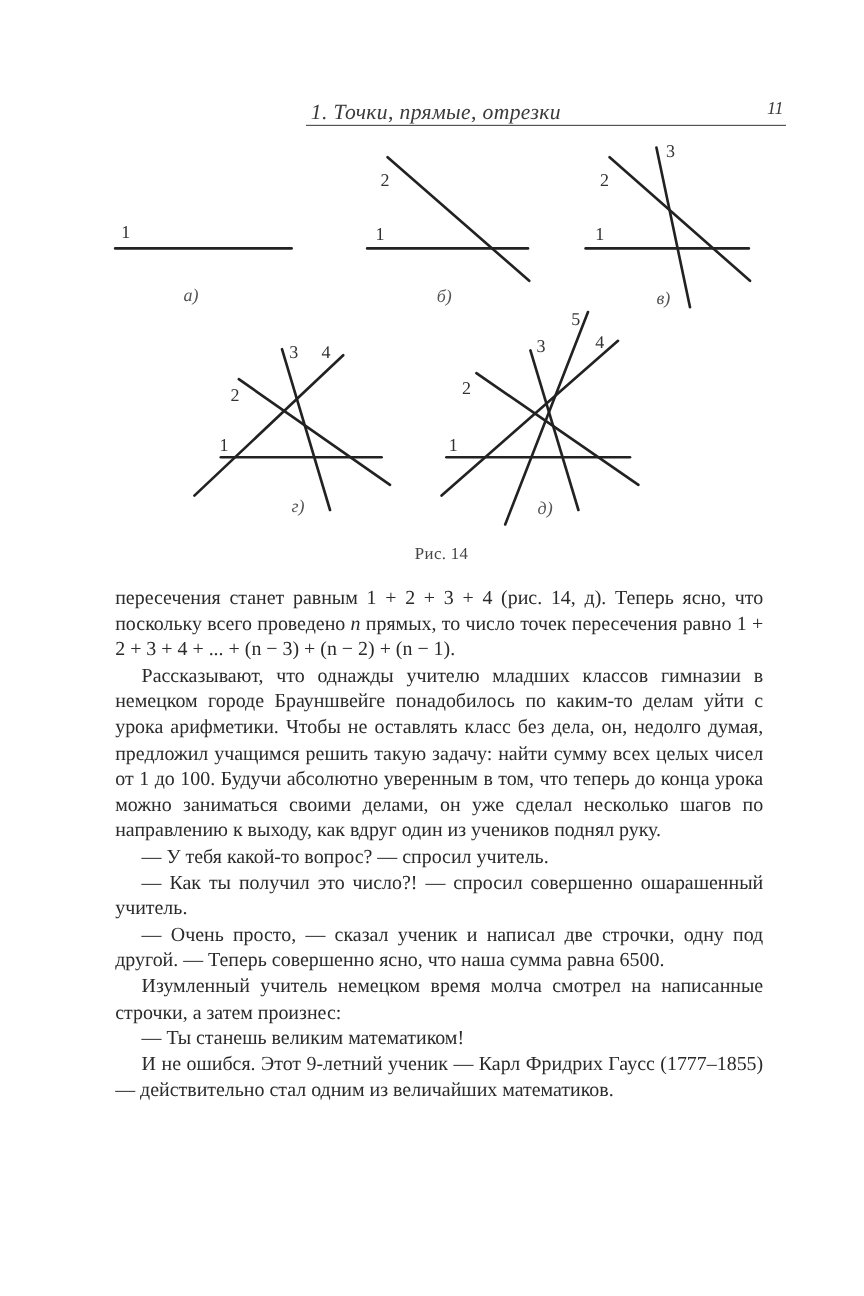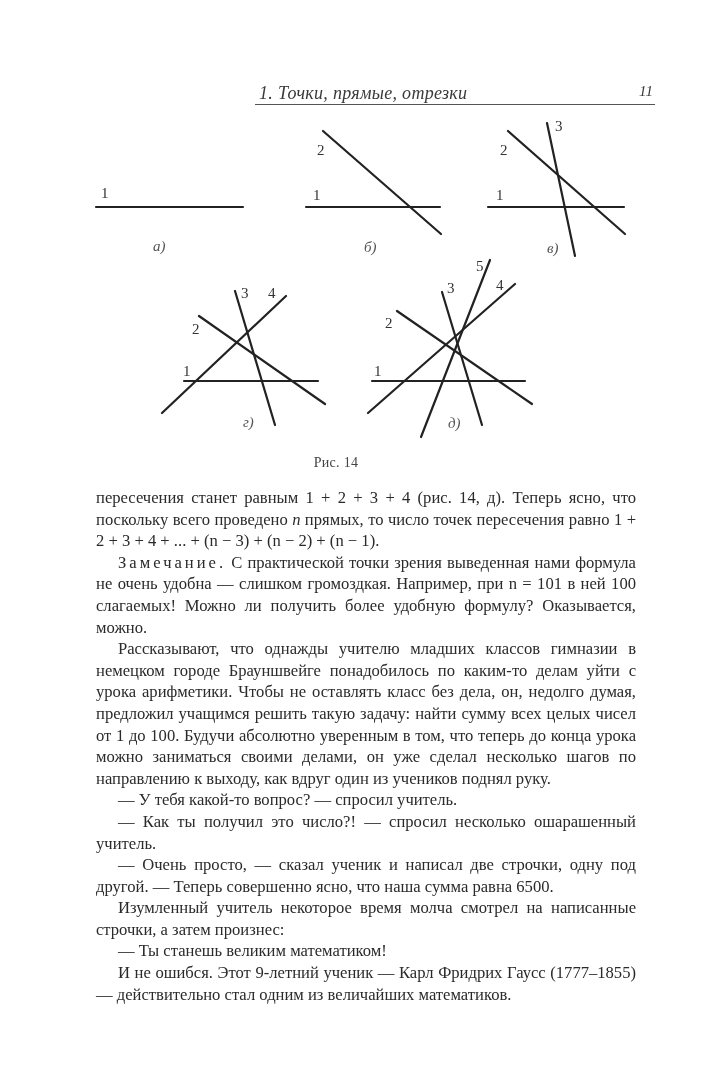--- a/index.html
+++ b/index.html
@@ -8,21 +8,21 @@
     .header { position: absolute; left: 255px; top: 82px; width: 400px; height: 22px;
               border-bottom: 1px solid #555; }
     .running-title { position: absolute; left: 4px; top: 1px; font-style: italic; font-size: 18px;
                      color: #3a3a3a; letter-spacing: 0.3px; }
     .page-number { position: absolute; right: 2px; top: 1px; font-size: 15px; color: #3a3a3a; font-style: italic; }
     svg.figure { position: absolute; left: 0; top: 0; }
     svg.figure line { stroke: #222; stroke-width: 2.2; stroke-linecap: round; }
     svg.figure text.num { font-family: "Liberation Serif", serif; font-size: 15px; fill: #333; }
     svg.figure text.sub { font-family: "Liberation Serif", serif; font-size: 15px; font-style: italic; fill: #555; }
     .caption { position: absolute; left: 0; width: 672px; top: 455px; text-align: center;
-               font-size: 14px; color: #444; letter-spacing: 0.3px; }
+               font-size: 14px; color: #444; letter-spacing: 0.3px; padding-left: 32px; }
     .body-text { position: absolute; left: 96px; top: 487px; width: 540px;
                  font-size: 16.6px; line-height: 21.6px; text-align: justify; color: #2a2a2a; }
     .body-text p { margin: 0; text-indent: 22px; }
     .body-text p.noindent { text-indent: 0; }
     .spaced { letter-spacing: 3px; }
     .m { font-style: italic; }
   </style>
 </head>
 <body>
 
@@ -81,21 +81,20 @@
     <text class="num" x="496" y="290">4</text>
     <text class="num" x="476" y="271">5</text>
     <text class="sub" x="448" y="428">д)</text>
   </g>
 </svg>
 
 <div class="caption">Рис. 14</div>
 
 <div class="body-text">
   <p class="noindent"><span>пересечения станет равным 1 + 2 + 3 + 4 (рис. 14, д). Теперь ясно, что поскольку всего проведено </span><span class="m">n</span><span> прямых, то число точек пересечения равно 1 + 2 + 3 + 4 + ... + (n − 3) + (n − 2) + (n − 1).</span></p>
-  <p><span class="spaced">Замечание.</span><span> С практической точки зрения выведенная нами формула не очень удобна — слишком громоздкая. Например, при n = 101 в ней 100 слагаемых! Можно ли получить более удобную формулу? Оказывается, можно.</span></p>
   <p>Рассказывают, что однажды учителю младших классов гимназии в немецком городе Брауншвейге понадобилось по каким-то делам уйти с урока арифметики. Чтобы не оставлять класс без дела, он, недолго думая, предложил учащимся решить такую задачу: найти сумму всех целых чисел от 1 до 100. Будучи абсолютно уверенным в том, что теперь до конца урока можно заниматься своими делами, он уже сделал несколько шагов по направлению к выходу, как вдруг один из учеников поднял руку.</p>
   <p>— У тебя какой-то вопрос? — спросил учитель.</p>
-  <p>— Как ты получил это число?! — спросил несколько ошарашенный учитель.</p>
+  <p>— Как ты получил это число?! — спросил совершенно ошарашенный учитель.</p>
   <p>— Очень просто, — сказал ученик и написал две строчки, одну под другой. — Теперь совершенно ясно, что наша сумма равна 6500.</p>
-  <p>Изумленный учитель некоторое время молча смотрел на написанные строчки, а затем произнес:</p>
+  <p>Изумленный учитель немецком время молча смотрел на написанные строчки, а затем произнес:</p>
   <p>— Ты станешь великим математиком!</p>
   <p>И не ошибся. Этот 9-летний ученик — Карл Фридрих Гаусс (1777–1855) — действительно стал одним из величайших математиков.</p>
 </div>
 
 </body></html>

